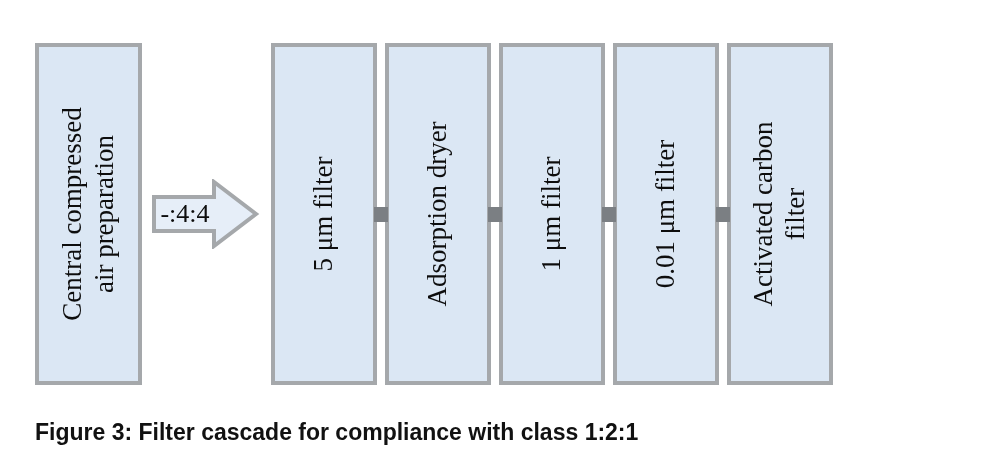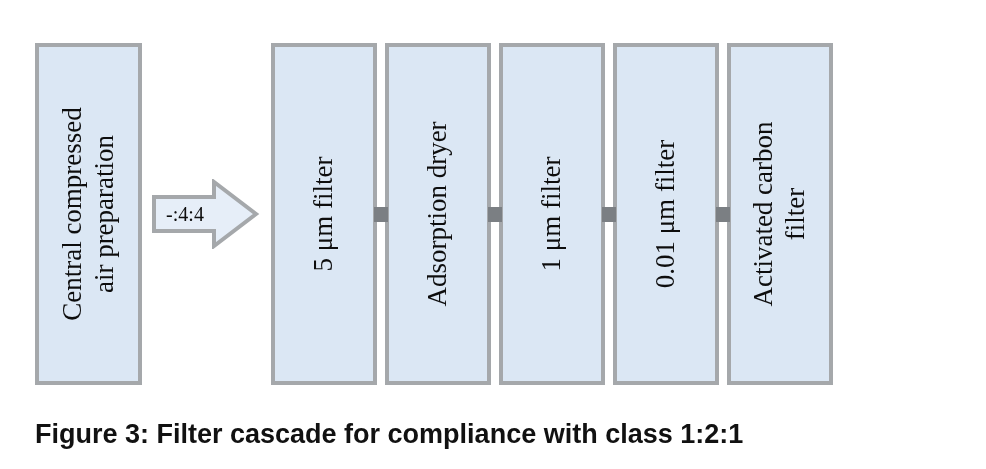--- a/index.html
+++ b/index.html
@@ -42,38 +42,38 @@
   .arrow svg { position: absolute; left: 0; top: 0; }
   .arrow-label {
     position: absolute;
     left: 2px;
     top: 18px;
     width: 62px;
     height: 34px;
     display: flex;
     align-items: center;
     justify-content: center;
-    font-size: 20px;
+    font-size: 26px;
     color: #0d0d0d;
     font-family: "Liberation Serif", serif;
   }
   .connector {
     position: absolute;
     top: 207px;
     width: 14px;
     height: 15px;
     background: #7b7f83;
   }
   .caption {
     position: absolute;
     left: 35px;
     top: 419px;
     font-family: "Liberation Sans", sans-serif;
     font-weight: bold;
-    font-size: 27px;
+    font-size: 23px;
     color: #111111;
     white-space: nowrap;
   }
 </style>
 </head>
 <body>
 
 <div id="stage">
 
   <div class="box" style="left:35px; width:107px;">

